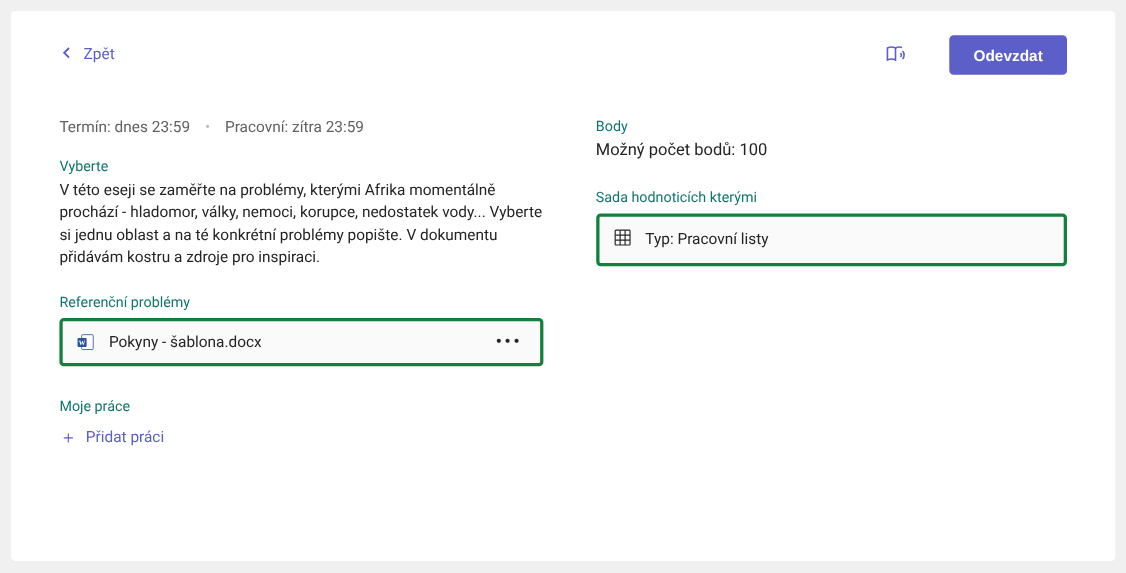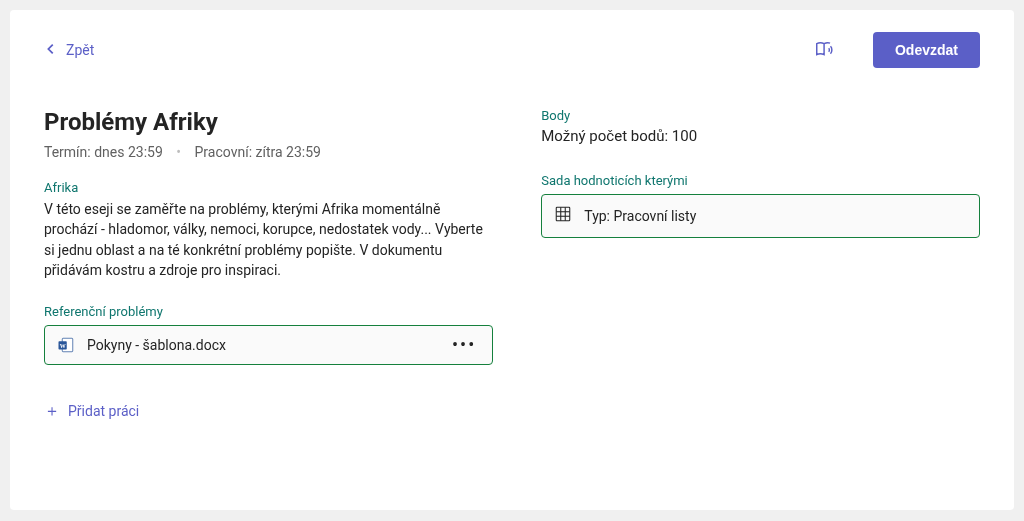--- a/index.html
+++ b/index.html
@@ -5,21 +5,21 @@
     * { box-sizing: border-box; margin: 0; padding: 0; }
     body {
       font-family: "Segoe UI", -apple-system, BlinkMacSystemFont, Roboto, "Helvetica Neue", sans-serif;
       background: #f0f0f0;
       padding: 10px;
       color: #242424;
     }
     .card {
       background: #fff;
       border-radius: 4px;
-      padding: 22px 34px;
+      padding: 22px 44px;
       max-width: 1004px;
       margin: 0 auto;
       min-height: 500px;
     }
     .header-row {
       display: flex;
       align-items: center;
       justify-content: space-between;
       margin-bottom: 40px;
     }
@@ -80,21 +80,21 @@
     .instructions {
       font-size: 14px;
       line-height: 1.45;
       color: #242424;
       margin-bottom: 24px;
     }
     .ref-pill, .rubric-pill {
       display: flex;
       align-items: center;
       gap: 12px;
-      border: 1px solid #15803d;
+      border: 3px solid #15803d;
       background: #fafafa;
       border-radius: 4px;
       padding: 10px 12px;
       cursor: pointer;
       position: relative;
       margin-top: 6px;
     }
     .ref-pill-name, .rubric-pill-name {
       flex: 1;
       font-size: 14px;
@@ -152,46 +152,46 @@
           <path d="M16 10 C17 11 17 13 16 14"></path>
           <path d="M18 8 C20 10 20 14 18 16"></path>
         </svg>
       </span>
       <button class="turnin-btn">Odevzdat</button>
     </div>
   </div>
 
   <div class="columns">
     <div class="col-left">
-      <h1 class="title">Problémy Afriky</h1>
       <div class="meta-line">
         <span>Termín:</span>
         <span>dnes 23:59</span>
         <span class="meta-sep">•</span>
         <span>Pracovní:</span>
         <span>zítra 23:59</span>
       </div>
 
-      <div class="section-label">Afrika</div>
+      <div class="section-label">Vyberte</div>
       <div class="instructions">V této eseji se zaměřte na problémy, kterými Afrika momentálně prochází - hladomor, války, nemoci, korupce, nedostatek vody... Vyberte si jednu oblast a na té konkrétní problémy popište. V dokumentu přidávám kostru a zdroje pro inspiraci.</div>
 
       <div class="section-label">Referenční problémy</div>
       <div class="ref-pill">
         <span class="word-icon">
           <svg viewBox="0 0 24 24" width="18" height="18">
             <rect x="7" y="3" width="14" height="18" rx="1" fill="#fff" stroke="#2b579a" stroke-width="1"></rect>
             <rect x="2" y="7" width="11" height="11" rx="1" fill="#2b579a"></rect>
             <text x="7.5" y="16" font-size="8" font-weight="700" fill="#fff" text-anchor="middle" font-family="Segoe UI">W</text>
           </svg>
         </span>
         <span class="ref-pill-name">Pokyny - šablona.docx</span>
         <span class="more-btn">•••</span>
       </div>
 
       <div class="my-work">
+        <div class="section-label">Moje práce</div>
         <div class="add-work">
           <span class="plus-icon">＋</span>
           <span>Přidat práci</span>
         </div>
       </div>
     </div>
 
     <div class="col-right">
       <div class="section-label">Body</div>
       <div class="points-value">Možný počet bodů: 100</div>

